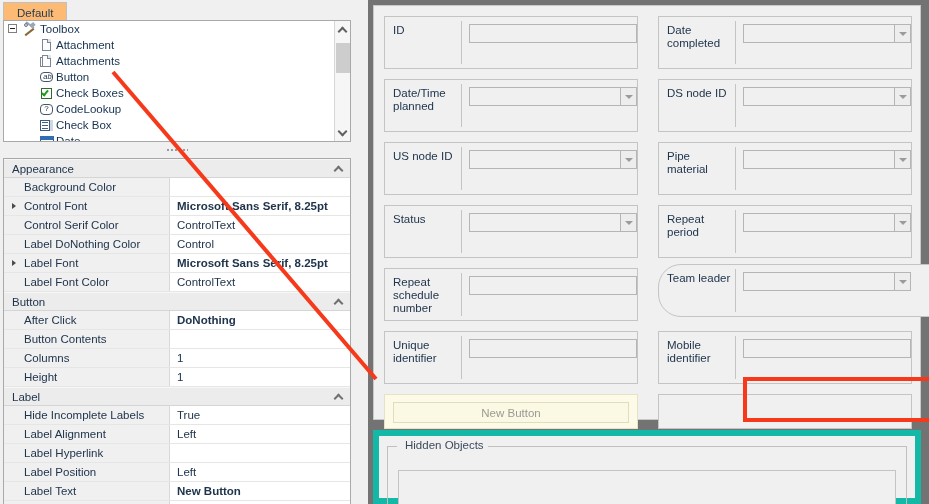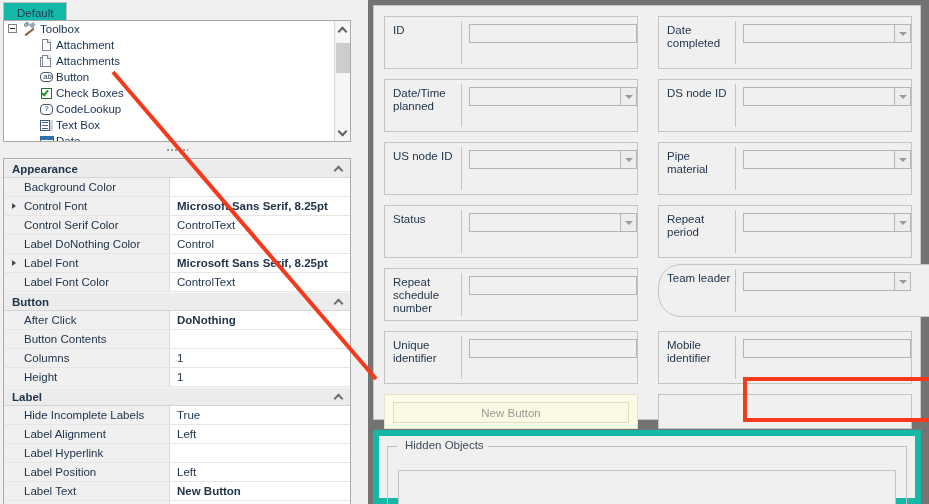--- a/index.html
+++ b/index.html
@@ -19,21 +19,21 @@
     position: absolute; left: 0; top: 0; width: 359px; height: 504px;
     background: #f0f0f0;
   }
   #tabstrip {
     position: absolute; left: 0; top: 0; width: 359px; height: 21px;
     background: #f0f0f0;
   }
   .tab {
     position: absolute; left: 3px; top: 2px; height: 19px;
     padding: 3px 13px 8px 13px;
-    background: #14b8a6;
+    background: #fdba74;
     border: 1px solid #c0c0c0;
     border-bottom: none;
     font-size: 11.5px;
     color: #1f3b54;
     line-height: 14px;
   }
 
   #tree-box {
     position: absolute; left: 3px; top: 20px; width: 348px; height: 122px;
     background: #ffffff;
@@ -130,21 +130,21 @@
     background: #ffffff;
     border: 1px solid #a9a9a9;
     border-bottom: none;
     overflow: hidden;
   }
   .pg-cat {
     position: relative; height: 19px; line-height: 19px;
     background: #ececed;
     border-bottom: 1px solid #d5d5d5;
     border-top: 1px solid #f7f7f7;
-    font-weight: bold; font-size: 11.5px; color: #20354c;
+    font-weight: normal; font-size: 11.5px; color: #20354c;
     padding-left: 8px;
   }
   .pg-cat .collapse {
     position:absolute; right: 8px; top: 7px; width: 7px; height: 7px;
     border-left: 2px solid #707070; border-top: 2px solid #707070;
     transform: rotate(45deg);
   }
   .pg-row {
     position: relative; height: 19px; line-height: 19px;
     border-bottom: 1px solid #e6e6e6;
@@ -312,21 +312,21 @@
               <span class="tx">?</span>
             </span>
             <span class="tree-label" style="left:52px">CodeLookup</span>
           </div>
           <div class="tree-row">
             <span class="tree-ico ic-cb">
               <span class="bx"></span>
               <span class="lines"></span>
               <span class="btn"></span>
             </span>
-            <span class="tree-label" style="left:52px">Text Box</span>
+            <span class="tree-label" style="left:52px">Check Box</span>
           </div>
           <div class="tree-row">
             <span class="tree-ico ic-dg">
               <span class="bx"></span>
               <span class="hd"></span>
             </span>
             <span class="tree-label" style="left:52px">Date</span>
           </div>
         </div>
       <div id="tree-scroll">

